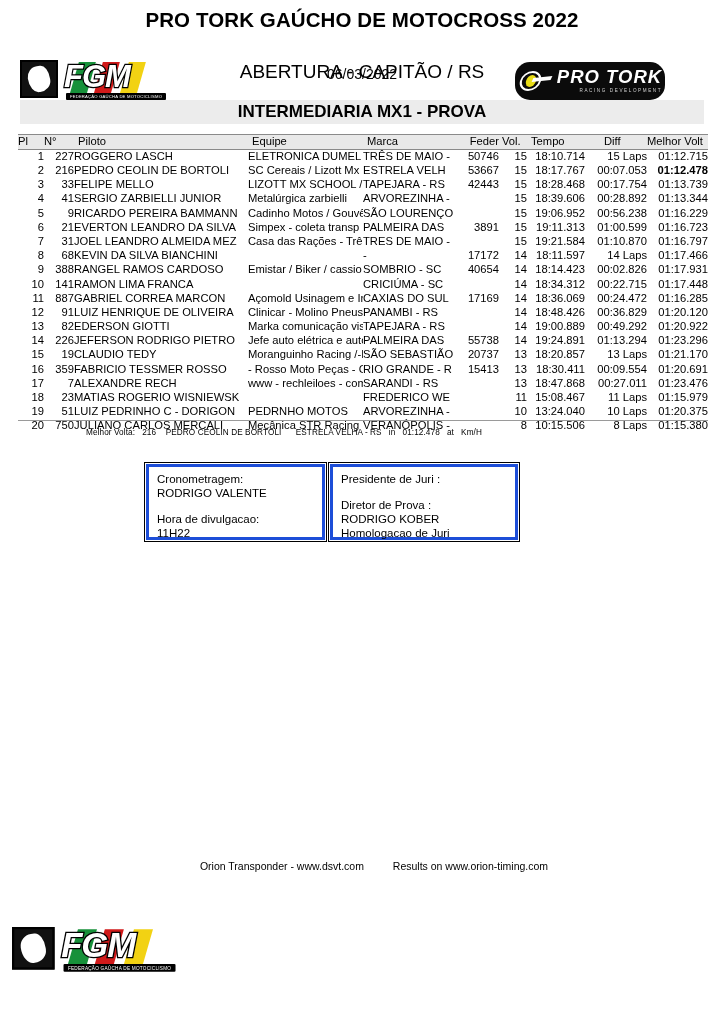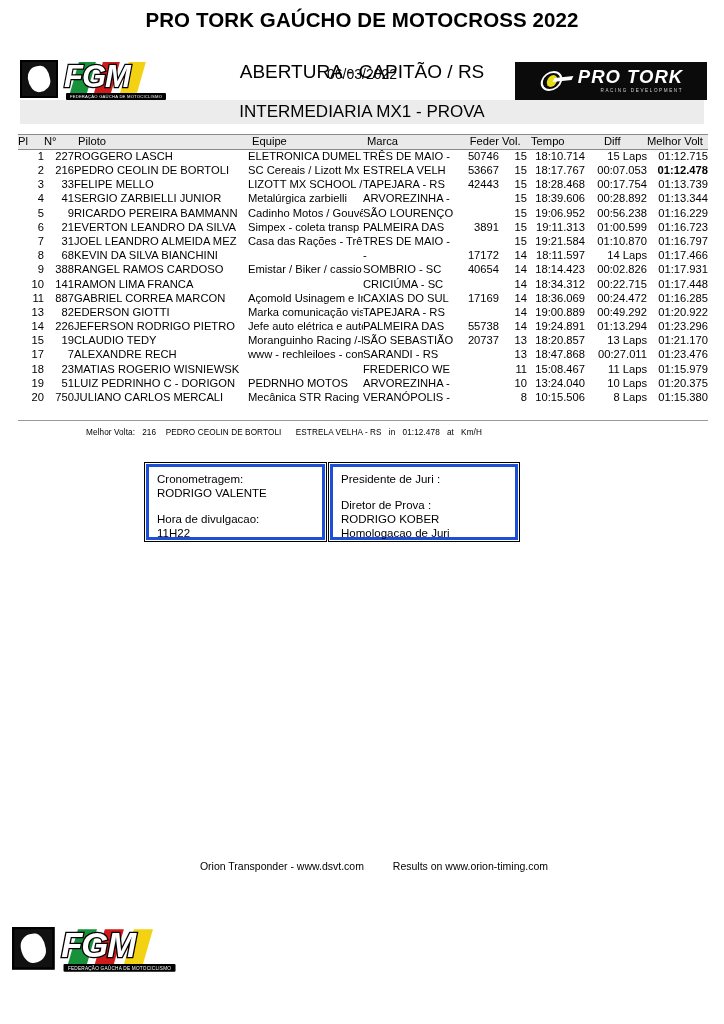--- a/index.html
+++ b/index.html
@@ -61,22 +61,22 @@
   .fgm-sub {
     position: absolute; left: 2px; top: 33px; width: 100px;
     background: #000000; color: #ffffff;
     font-size: 4.2px; letter-spacing: 0.2px; text-align: center;
     padding: 1.2px 0; border-radius: 1px;
     white-space: nowrap; overflow: hidden;
   }
 
   
   .protork {
-    position: absolute; left: 515px; top: 62px; width: 192px; height: 38px;
-    background: #0b0b0b; display: flex; align-items: center; justify-content: center;
+    position: absolute; left: 515px; top: 62px; width: 150px; height: 38px;
+    background: #0b0b0b; display: flex; align-items: center; justify-content: center; border-radius: 15px;
   }
   .pt-inner { display: flex; align-items: center; position: relative; }
   .pt-swoosh { position: relative; width: 34px; height: 22px; flex: none; margin-right: 5px; }
   .pt-swoosh .ring {
     position: absolute; left: 2px; top: 1px; width: 21px; height: 20px;
     border: 2.4px solid #ffffff; border-radius: 50%;
     transform: skewX(-14deg);
   }
   .pt-swoosh .dot {
     position: absolute; left: 8px; top: 5px; width: 10px; height: 12px;
@@ -96,21 +96,21 @@
     text-align: right; margin-top: 2px;
   }
 
   
   .cat-band {
     position: absolute; left: 20px; top: 100px; width: 684px; height: 24px;
     background: #ececec;
   }
   .cat-band span {
     display: block; width: 100%; text-align: center;
-    font-size: 17px; line-height: 24px;
+    font-size: 17px; line-height: 24px; font-weight: bold;
   }
 
   
   .tbl {
     position: absolute; left: 18px; top: 134px; width: 690px;
   }
   .tbl table { border-collapse: collapse; width: 690px; table-layout: fixed; }
   .tbl th, .tbl td {
     font-size: 11.2px; padding: 0; line-height: 13.5px;
     white-space: nowrap; overflow: hidden;
@@ -358,20 +358,32 @@
             <td class="c-pil">GABRIEL CORREA MARCON</td>
             <td class="c-equ">Açomold Usinagem e In</td>
             <td class="c-mar">CAXIAS DO SUL</td>
             <td class="c-fed">17169</td>
             <td class="c-vol">14</td>
             <td class="c-tmp">18:36.069</td>
             <td class="c-dif">00:24.472</td>
             <td class="c-mvl">01:16.285</td>
           </tr>
           <tr>
+            <td class="c-pl">12</td>
+            <td class="c-num">91</td>
+            <td class="c-pil">LUIZ HENRIQUE DE OLIVEIRA</td>
+            <td class="c-equ">Clinicar -  Molino Pneus</td>
+            <td class="c-mar">PANAMBI - RS</td>
+            <td class="c-fed"></td>
+            <td class="c-vol">14</td>
+            <td class="c-tmp">18:48.426</td>
+            <td class="c-dif">00:36.829</td>
+            <td class="c-mvl">01:20.120</td>
+          </tr>
+          <tr>
             <td class="c-pl">13</td>
             <td class="c-num">82</td>
             <td class="c-pil">EDERSON GIOTTI</td>
             <td class="c-equ">Marka comunicação vis</td>
             <td class="c-mar">TAPEJARA - RS</td>
             <td class="c-fed"></td>
             <td class="c-vol">14</td>
             <td class="c-tmp">19:00.889</td>
             <td class="c-dif">00:49.292</td>
             <td class="c-mvl">01:20.922</td>
@@ -392,20 +404,32 @@
             <td class="c-pl">15</td>
             <td class="c-num">19</td>
             <td class="c-pil">CLAUDIO TEDY</td>
             <td class="c-equ">Moranguinho Racing /-B</td>
             <td class="c-mar">SÃO SEBASTIÃO</td>
             <td class="c-fed">20737</td>
             <td class="c-vol">13</td>
             <td class="c-tmp">18:20.857</td>
             <td class="c-dif">13 Laps</td>
             <td class="c-mvl">01:21.170</td>
+          </tr>
+          <tr>
+            <td class="c-pl">16</td>
+            <td class="c-num">359</td>
+            <td class="c-pil">FABRICIO TESSMER ROSSO</td>
+            <td class="c-equ">- Rosso Moto Peças - C</td>
+            <td class="c-mar">RIO GRANDE - R</td>
+            <td class="c-fed">15413</td>
+            <td class="c-vol">13</td>
+            <td class="c-tmp">18:30.411</td>
+            <td class="c-dif">00:09.554</td>
+            <td class="c-mvl">01:20.691</td>
           </tr>
           <tr>
             <td class="c-pl">17</td>
             <td class="c-num">7</td>
             <td class="c-pil">ALEXANDRE RECH</td>
             <td class="c-equ">www - rechleiloes - com</td>
             <td class="c-mar">SARANDI - RS</td>
             <td class="c-fed"></td>
             <td class="c-vol">13</td>
             <td class="c-tmp">18:47.868</td>

